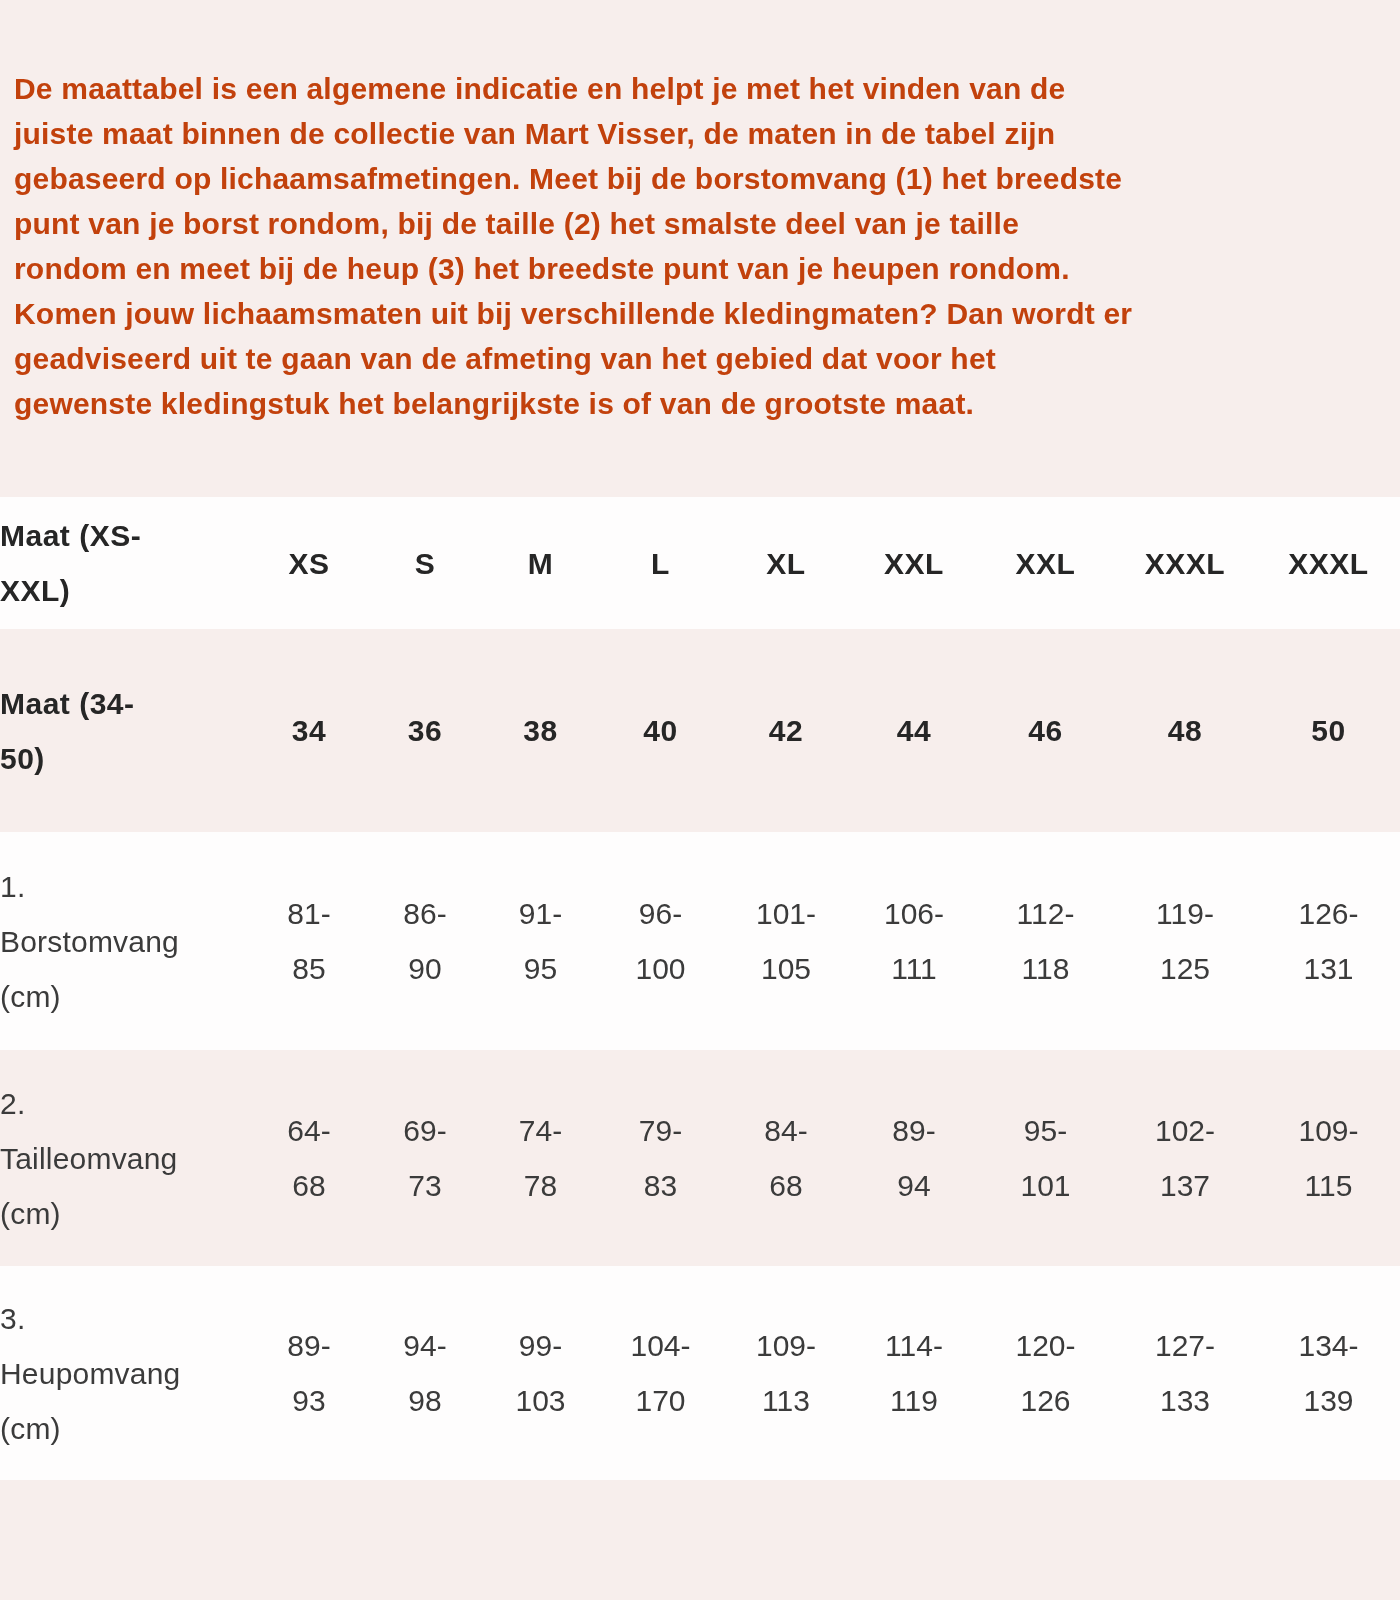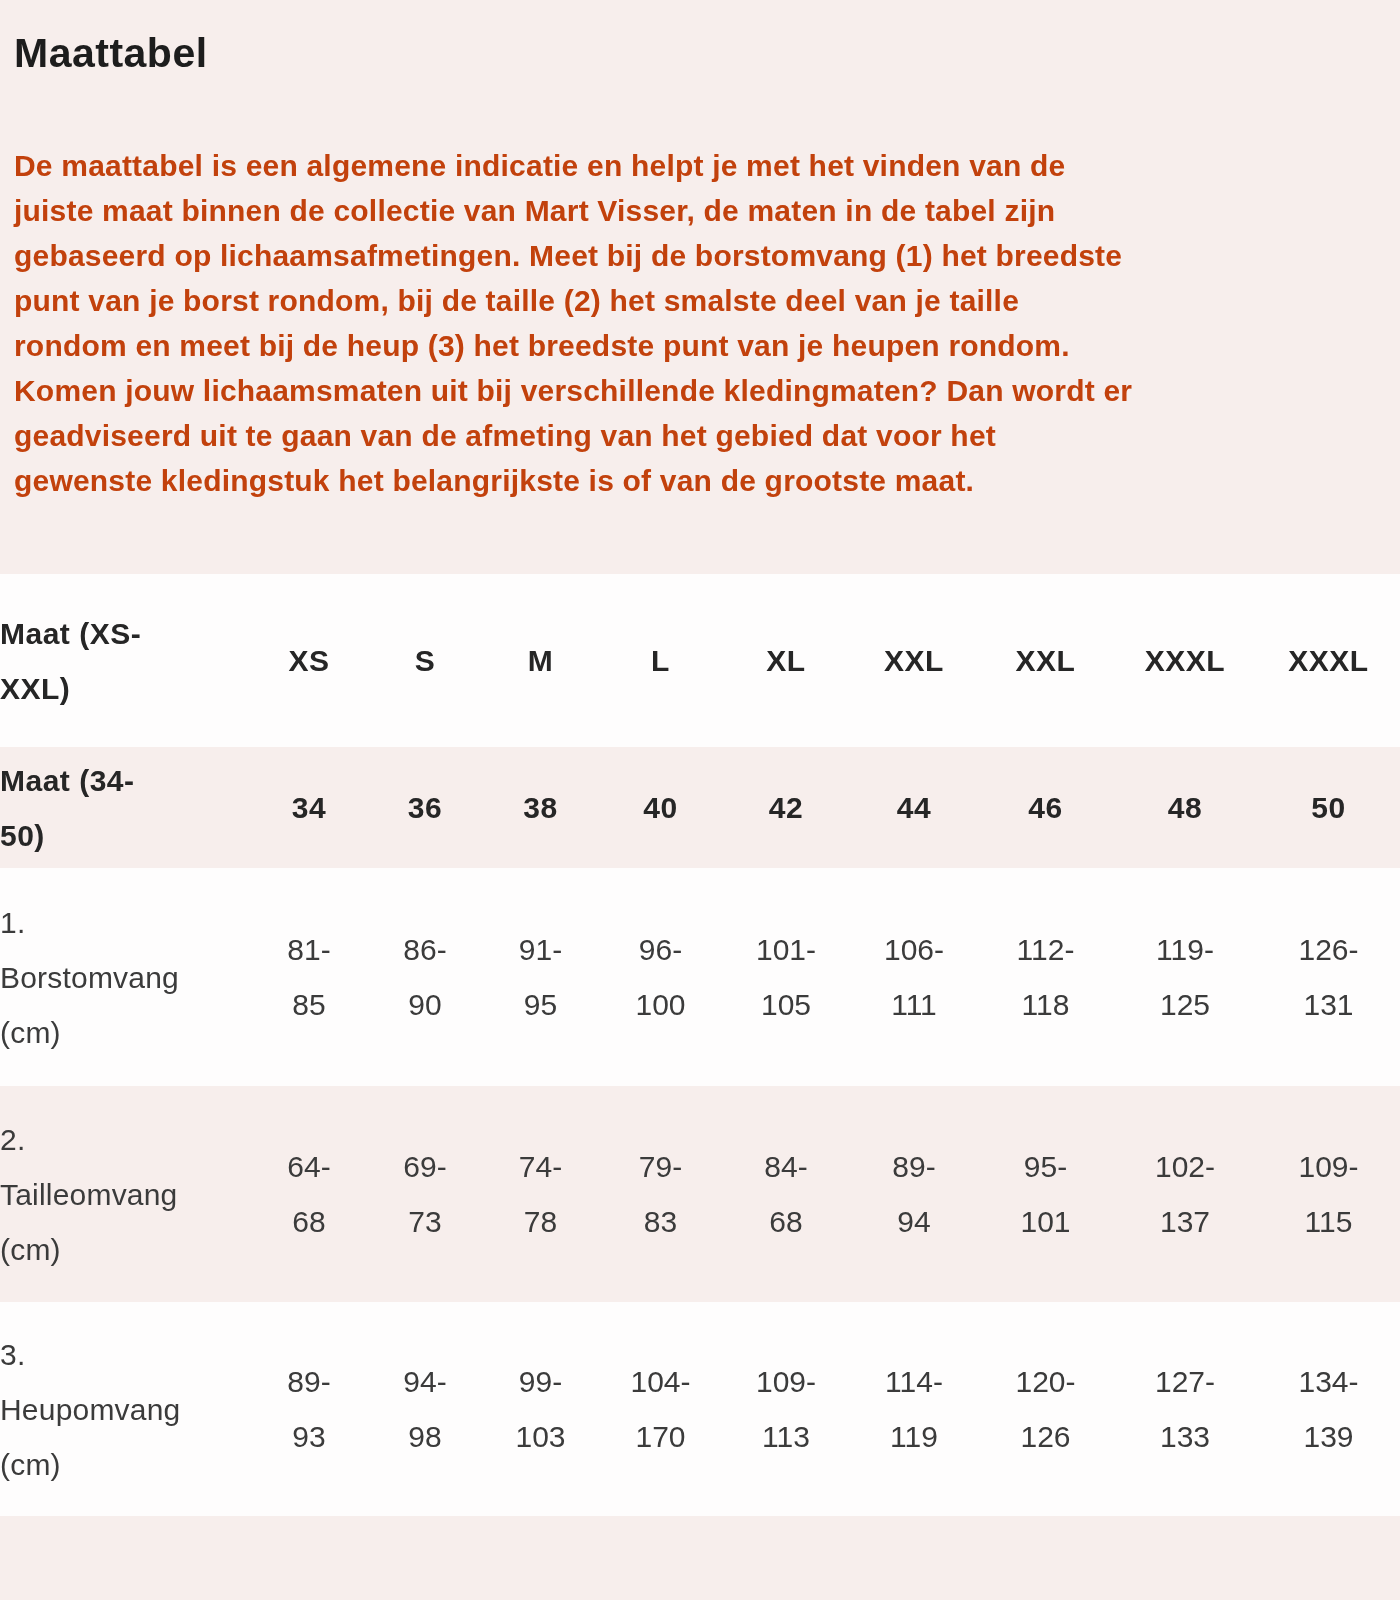--- a/index.html
+++ b/index.html
@@ -62,31 +62,30 @@
   tr.kind-header td {
     font-weight: 700;
     color: #262626;
     letter-spacing: 0.5px;
   }
   tr.kind-data td {
     font-weight: 400;
     color: #3b3b3b;
   }
   tr.kind-data td.label-cell { letter-spacing: 0.2px; }
-  tr.r0 { height: 173px; }
-  tr.r1 { height: 121px; padding-left: 12px; }
+  tr.r0 { height: 132px; }
+  tr.r1 { height: 203px; padding-left: 12px; }
   tr.r2 { height: 218px; }
   tr.r3 { height: 216px; }
   tr.r4 { height: 214px; }
 </style>
 </head>
 <body>
 
 <div class="content">
-  <h1 class="page-title">Maattabel</h1>
 
   <p class="para para1">De maattabel is een algemene indicatie en helpt je met het vinden van de
 juiste maat binnen de collectie van Mart Visser, de maten in de tabel zijn
 gebaseerd op lichaamsafmetingen. Meet bij de borstomvang (1) het breedste
 punt van je borst rondom, bij de taille (2) het smalste deel van je taille
 rondom en meet bij de heup (3) het breedste punt van je heupen rondom.</p>
 
   <p class="para para2">Komen jouw lichaamsmaten uit bij verschillende kledingmaten? Dan wordt er
 geadviseerd uit te gaan van de afmeting van het gebied dat voor het
 gewenste kledingstuk het belangrijkste is of van de grootste maat.</p>

